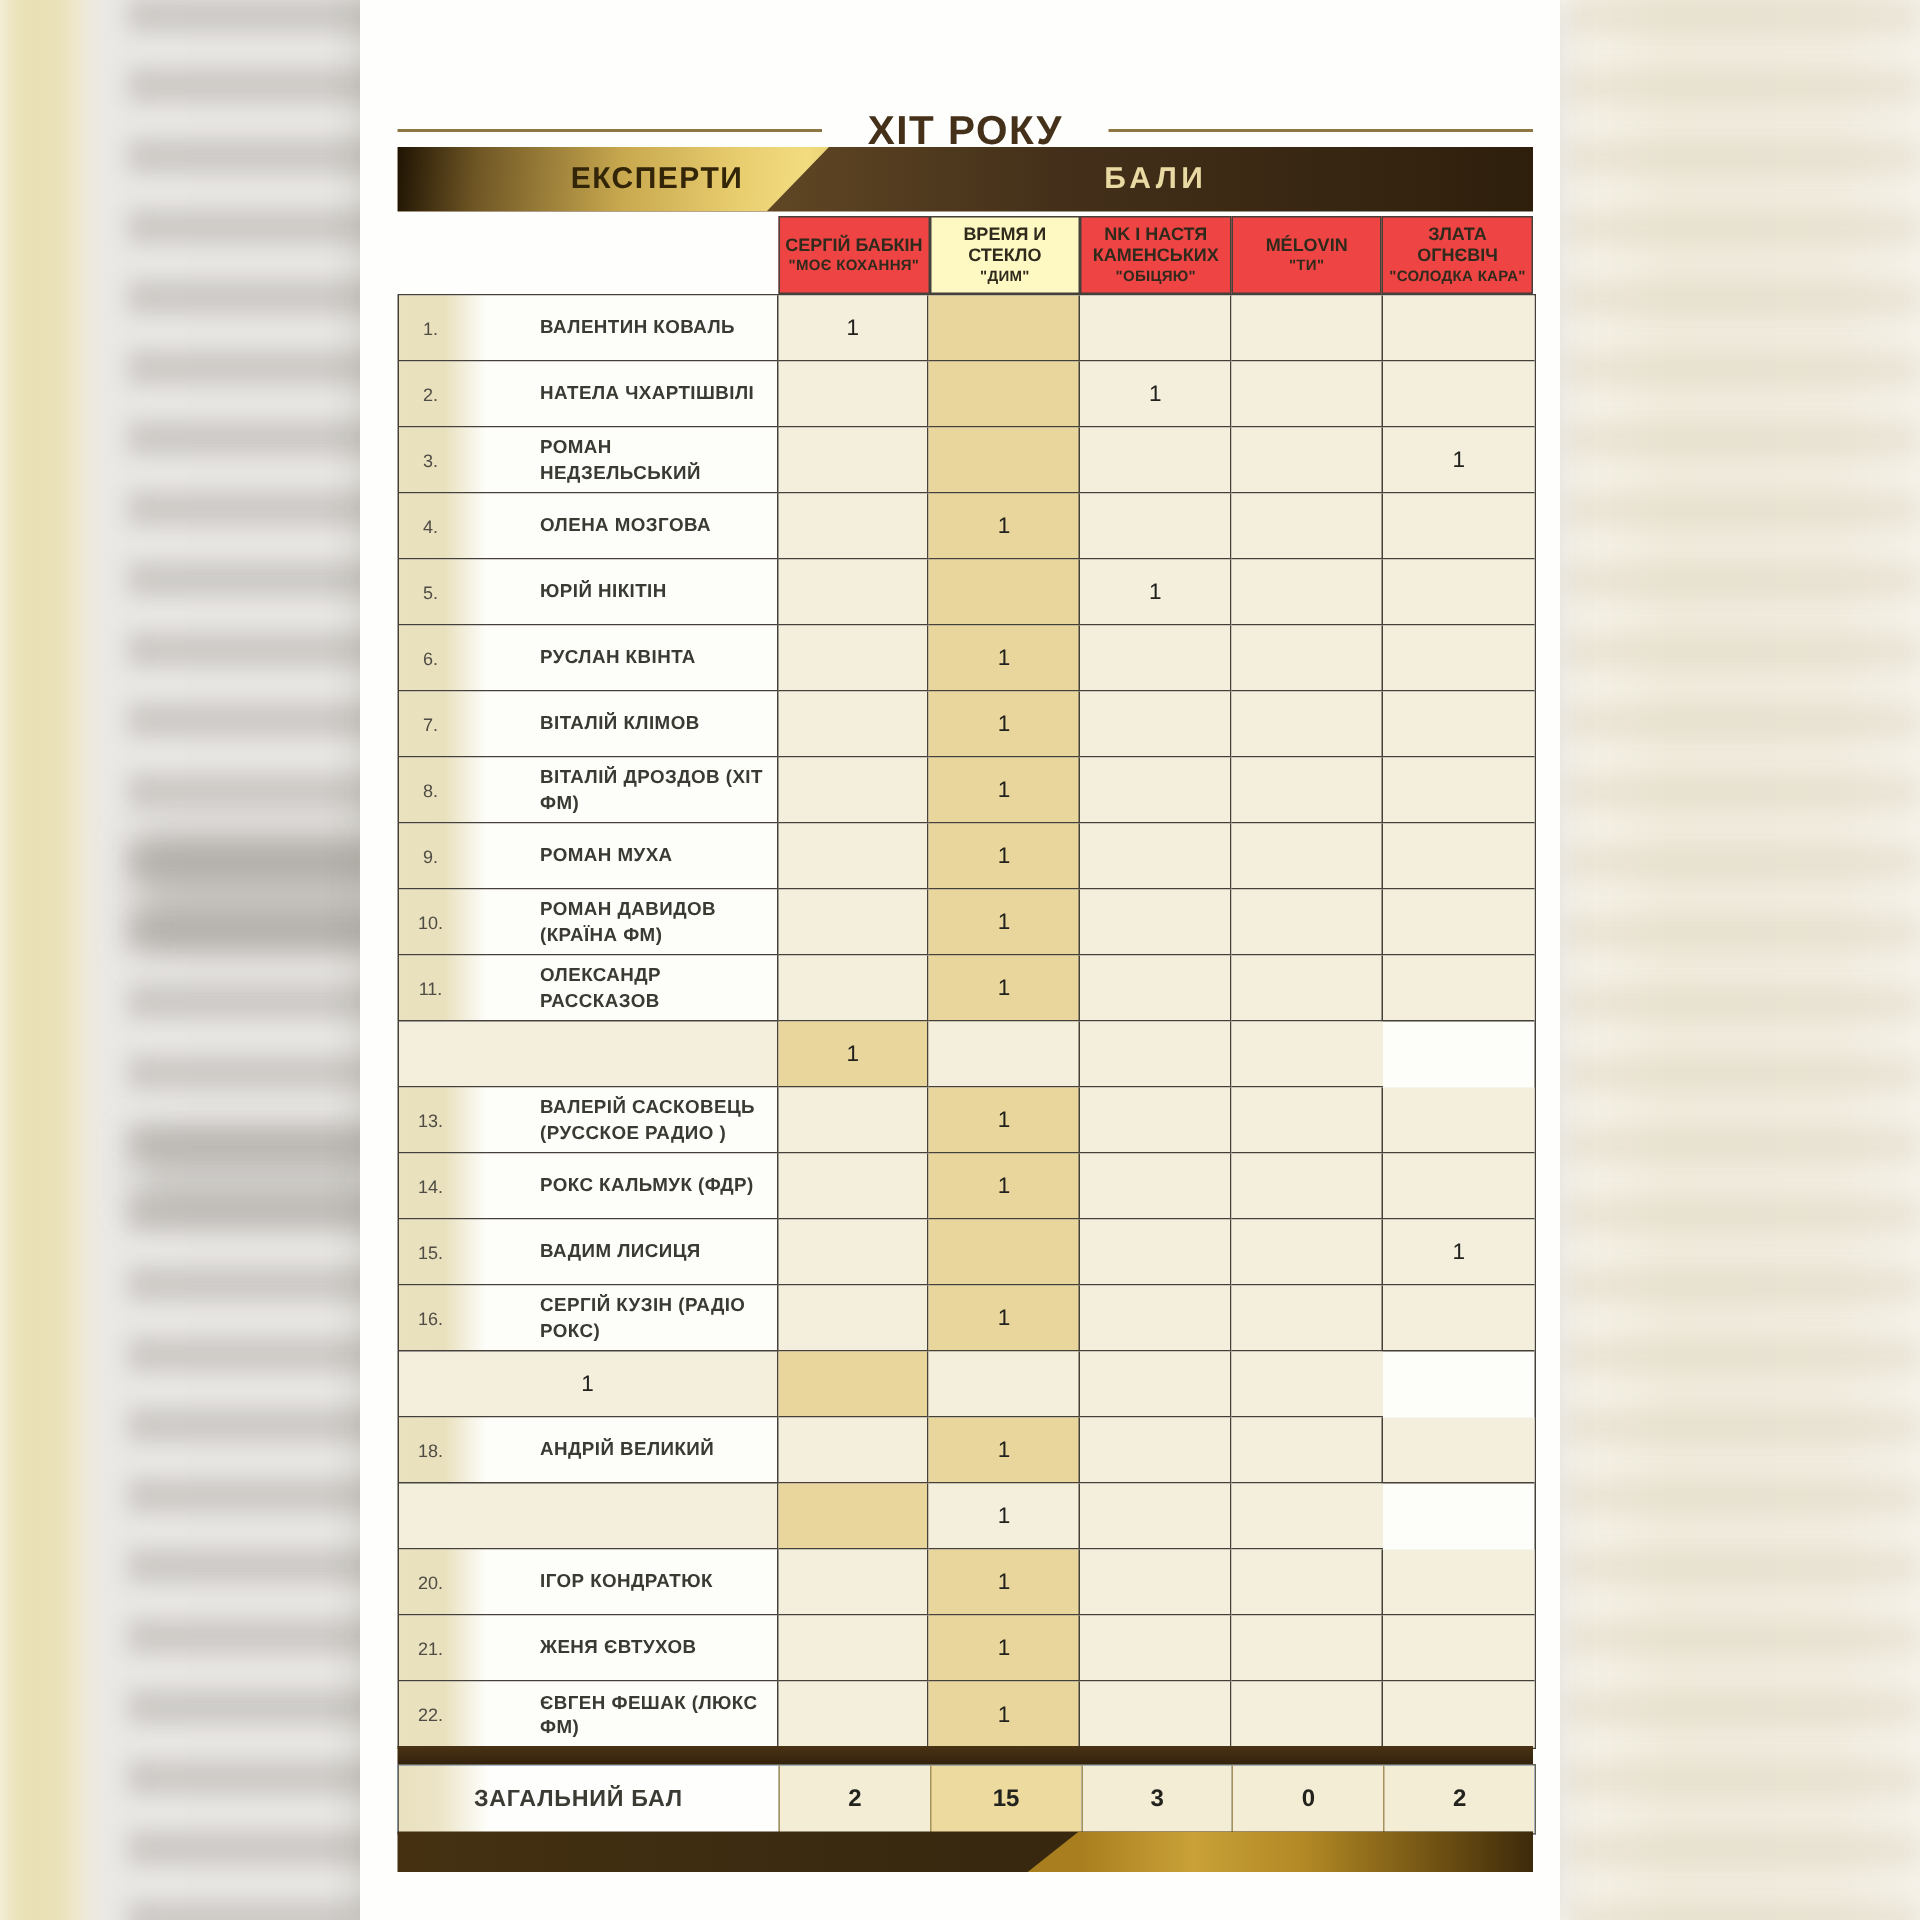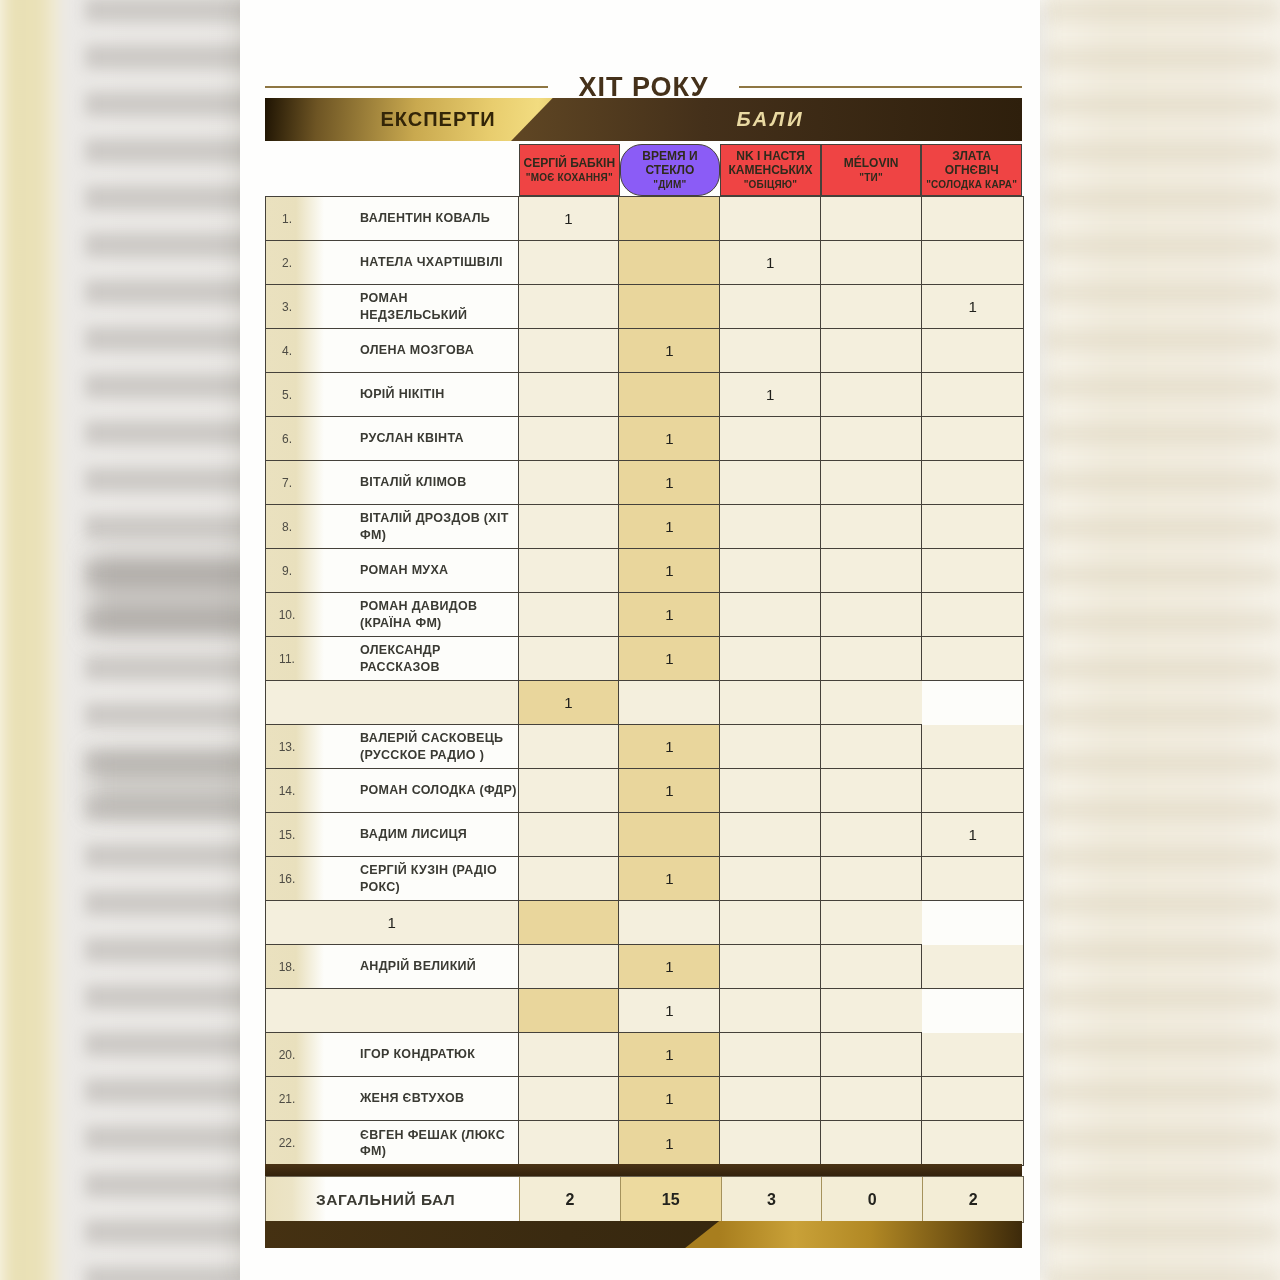--- a/index.html
+++ b/index.html
@@ -59,32 +59,32 @@
   .band-gold{
     position:absolute;inset:0;
     clip-path:polygon(0 0,38% 0,32.5% 100%,0 100%);
     background:linear-gradient(94deg,#1f1403 0%,#6e5524 7%,#c9a94f 20%,#e8cd6e 30%,#f2dc80 36%,#caa648 46%);
     display:flex;align-items:center;
   }
   .band-gold span{width:254px;text-align:center;font-size:20px;font-weight:bold;color:#332508;letter-spacing:1px;margin-left:46px;}
   .band-bali{
     position:absolute;left:254px;right:0;top:0;bottom:0;
     display:flex;align-items:center;justify-content:center;
-    font-size:20px;font-weight:bold;color:#e9d9a2;letter-spacing:3px;font-style:italic;
+    font-size:20px;font-weight:bold;color:#e9d9a2;letter-spacing:3px;
   }
 
   
   .colheads{position:absolute;top:144px;left:25px;width:757px;height:52px;display:grid;grid-template-columns:254px repeat(5,1fr);}
   .spacer{background:transparent;}
   .hcell{
     border:1px solid #45413a;background:#ef4444;
     display:flex;flex-direction:column;align-items:center;justify-content:center;
     text-align:center;padding:2px 1px;overflow:hidden;
   }
-  .hcell.hl{background:#8b5cf6;border-radius:22px;}
+  .hcell.hl{background:#fef9c3;}
   .hcell .artist{font-size:12px;font-weight:bold;color:#2f2a1c;line-height:1.12;max-width:92px;}
   .hcell .song{font-size:10px;font-weight:bold;color:#2f2a1c;margin-top:2px;letter-spacing:0.2px;white-space:nowrap;}
 
   
   .tbody{position:absolute;top:196px;left:25px;width:757px;border:1.5px solid #45413a;background:#fdfdfa;}
   .trow{display:grid;grid-template-columns:252.5px repeat(5,1fr);height:44px;}
   .trow:not(:last-child) > div{border-bottom:1px solid #45413a;}
   .trow > div:not(:last-child){border-right:1px solid #45413a;}
   .namecell{
     position:relative;display:flex;align-items:center;padding-left:50px;
@@ -313,21 +313,21 @@
           </div>
           <div class="scell"></div>
           <div class="scell hl">1</div>
           <div class="scell"></div>
           <div class="scell"></div>
           <div class="scell"></div>
         </div>
         <div class="trow">
           <div class="namecell">
             <span class="rownum">14.</span>
-            <span class="expname">РОМАН СОЛОДКА (ФДР)</span>
+            <span class="expname">РОКС КАЛЬМУК (ФДР)</span>
           </div>
           <div class="scell"></div>
           <div class="scell hl">1</div>
           <div class="scell"></div>
           <div class="scell"></div>
           <div class="scell"></div>
         </div>
         <div class="trow">
           <div class="namecell">
             <span class="rownum">15.</span>

